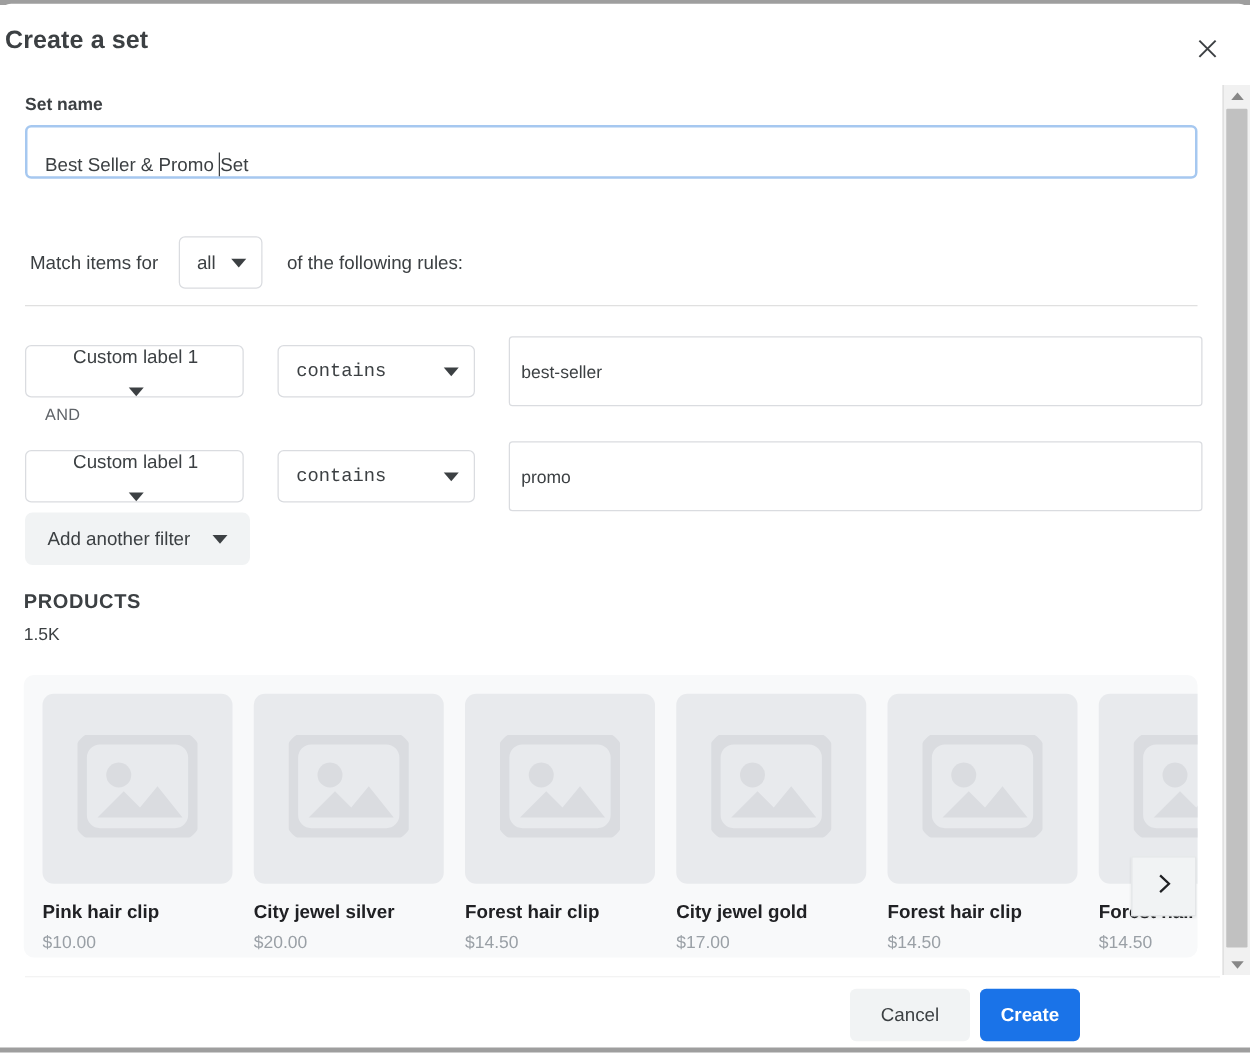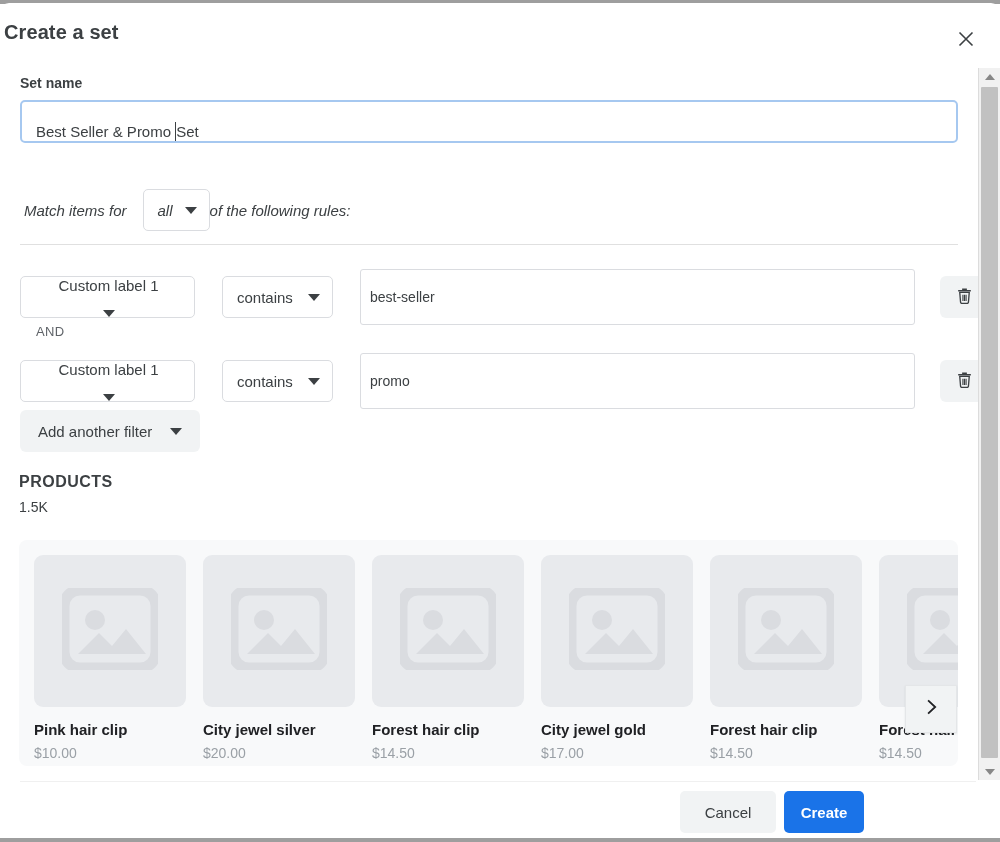--- a/index.html
+++ b/index.html
@@ -114,21 +114,20 @@
   }
 
   
   .match-row {
     position: absolute;
     left: 24px; top: 124px;
     display: flex;
     align-items: center;
     font-size: 15px;
     color: #3c4043;
-    font-style: italic;
   }
   .chip-select {
     border: 1px solid #dadce0;
     border-radius: 5px;
     background: #fff;
     height: 42px;
     display: inline-flex;
     align-items: center;
     padding: 0 12px 0 14px;
     font-size: 15px;
@@ -140,21 +139,21 @@
     margin-left: 12px;
   }
   .caret {
     width: 0; height: 0;
     border-left: 6px solid transparent;
     border-right: 6px solid transparent;
     border-top: 7px solid #3c4043;
     display: inline-block;
   }
   .match-text-left { margin-right: 16px; }
-  .match-text-right { margin-left: 0; }
+  .match-text-right { margin-left: 20px; }
 
   
   .rule-row {
     position: absolute;
     left: 20px;
     display: flex;
     align-items: center;
   }
   .rule-select {
     border: 1px solid #dadce0;
@@ -164,21 +163,21 @@
     box-sizing: border-box;
     display: inline-flex;
     align-items: center;
     justify-content: space-between;
     padding: 0 12px 0 14px;
     font-size: 15px;
     color: #3c4043;
     cursor: pointer;
   }
   .rule-select.w-attr { width: 175px; flex-direction: column; }
-  .rule-select.w-op { width: 111px; margin-left: 27px; }
+  .rule-select.w-op { width: 158px; margin-left: 27px; font-family: Liberation Mono, monospace; }
   .rule-value {
     margin-left: 27px;
     width: 555px;
     height: 56px;
     box-sizing: border-box;
     border: 1px solid #dadce0;
     border-radius: 3px;
     background: #fff;
     font-size: 14px;
     color: #3c4043;

